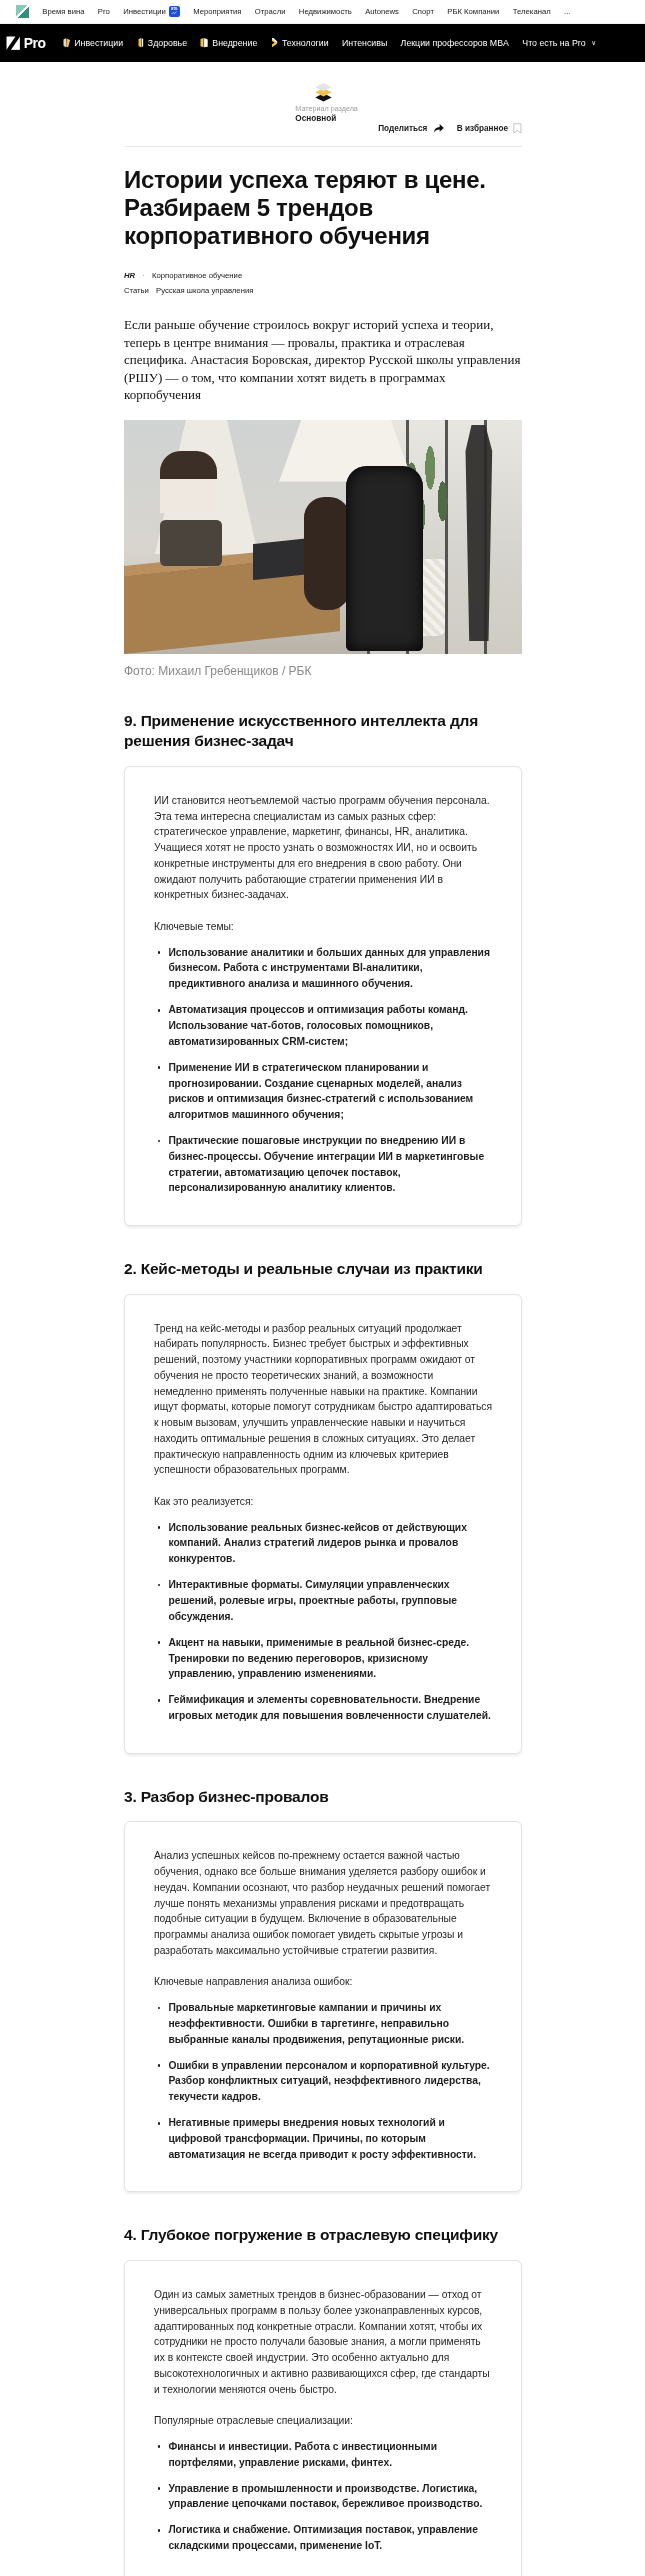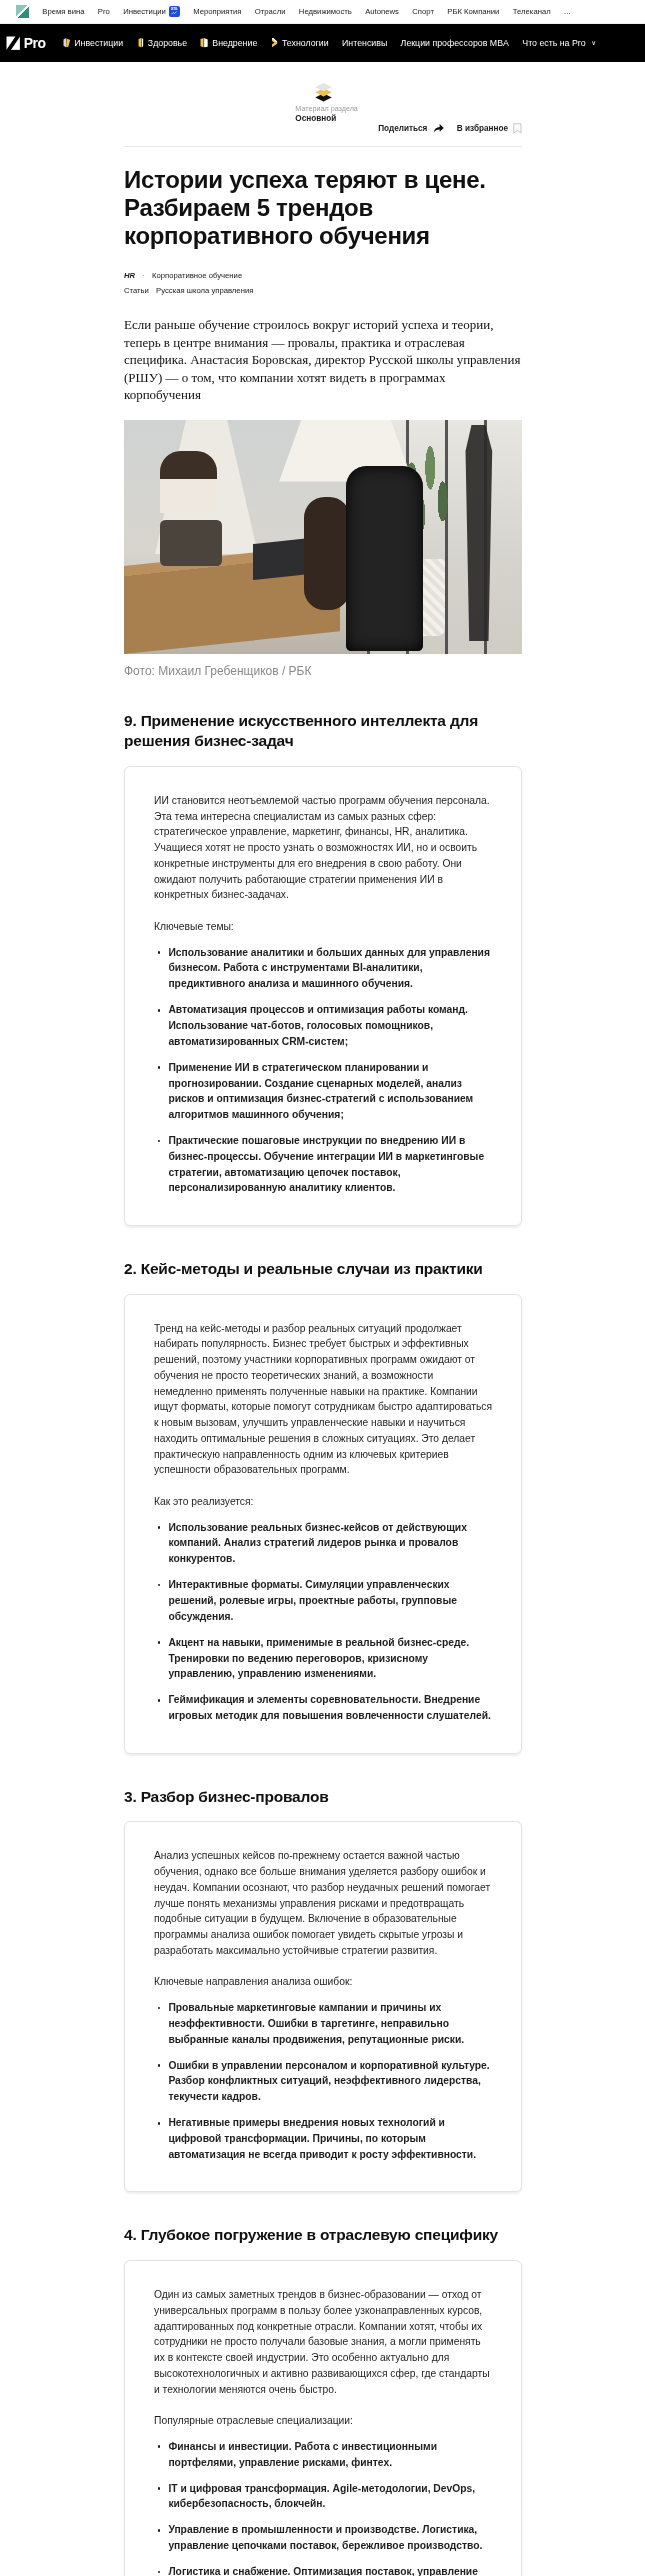--- a/index.html
+++ b/index.html
@@ -273,21 +273,20 @@
     </div>
   </section>
 
   <section>
     <h2 class="trendh">4. Глубокое погружение в отраслевую специфику</h2>
     <div class="card">
       <p>Один из самых заметных трендов в бизнес-образовании — отход от универсальных программ в пользу более узконаправленных курсов, адаптированных под конкретные отрасли. Компании хотят, чтобы их сотрудники не просто получали базовые знания, а могли применять их в контексте своей индустрии. Это особенно актуально для высокотехнологичных и активно развивающихся сфер, где стандарты и технологии меняются очень быстро.</p>
       <p class="list-intro">Популярные отраслевые специализации:</p>
       <ul>
           <li>Финансы и инвестиции. Работа с инвестиционными портфелями, управление рисками, финтех.</li>
-          <li>IT и цифровая трансформация. Agile-методологии, DevOps, кибербезопасность, блокчейн.</li>
           <li>Управление в промышленности и производстве. Логистика, управление цепочками поставок, бережливое производство.</li>
           <li>Логистика и снабжение. Оптимизация поставок, управление складскими процессами, применение IoT.</li>
         </ul>
     </div>
   </section>
 
 </main>
 
 
 </body></html>

